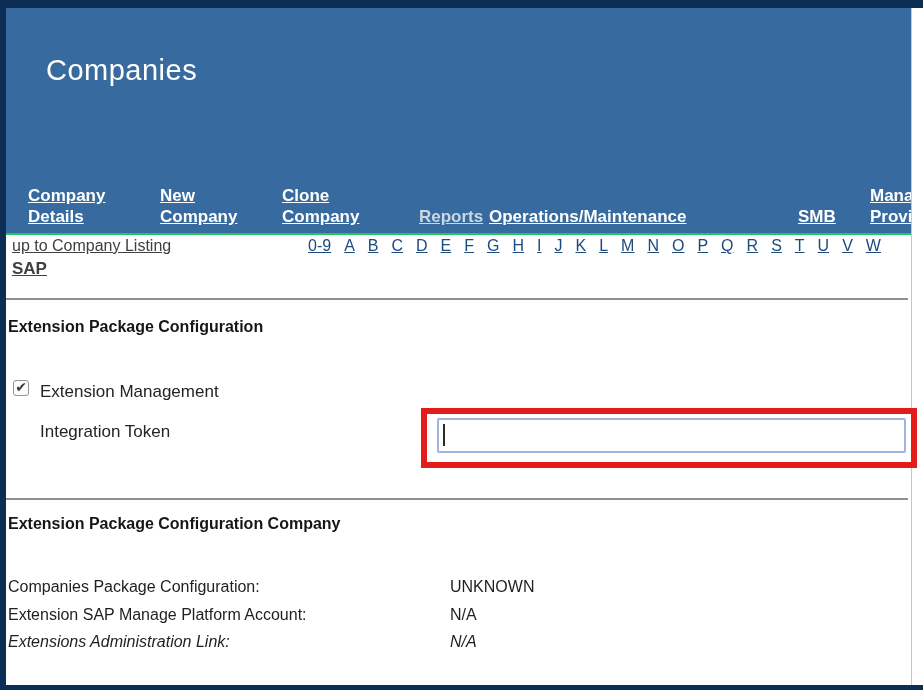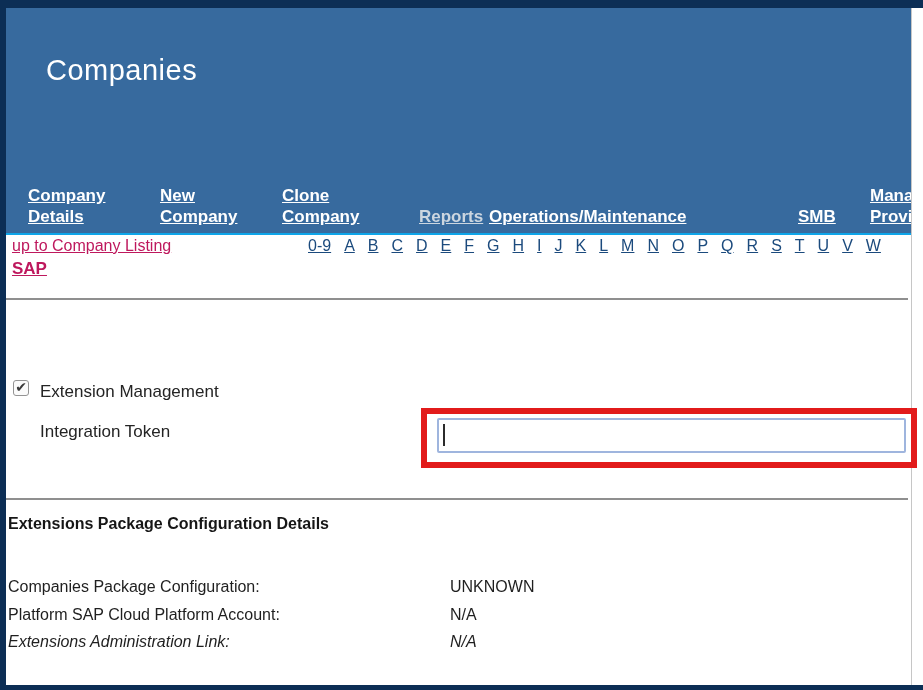--- a/index.html
+++ b/index.html
@@ -8,31 +8,31 @@
 
   
   .frame-top{position:absolute;left:0;top:0;width:923px;height:8px;background:#0c2e55;}
   .frame-left{position:absolute;left:0;top:0;width:6px;height:690px;background:#0c2e55;}
   .frame-bottom{position:absolute;left:0;top:685px;width:923px;height:5px;background:#0c2e55;}
   .right-gutter{position:absolute;left:911px;top:8px;width:12px;height:677px;background:#ffffff;
                 border-left:1px solid #c6c6c6;box-sizing:border-box;z-index:2;}
 
   
   .header{position:absolute;left:6px;top:8px;width:905px;height:227px;background:#376a9e;
-          border-bottom:2px solid #0ea5e9;overflow:hidden;box-sizing:border-box;}
+          border-bottom:2px solid #22c55e;overflow:hidden;box-sizing:border-box;}
   .page-title{position:absolute;left:40px;top:46px;font-size:29px;font-weight:400;color:#ffffff;letter-spacing:.5px;}
   .nav-item{position:absolute;color:#ffffff;font-weight:bold;font-size:17px;line-height:21px;
             white-space:nowrap;cursor:pointer;text-decoration:underline;}
   .nav-two{top:177px;}
   .nav-one{top:198px;}
   .nav-link{color:#ccd6e0;text-decoration:underline;}
   .nav-clip{overflow:hidden;width:48px;}
 
   
-  .crumb-link{position:absolute;font-size:16px;color:#be185d;text-decoration:underline;cursor:pointer;white-space:nowrap;}
+  .crumb-link{position:absolute;font-size:16px;color:#404040;text-decoration:underline;cursor:pointer;white-space:nowrap;}
   .crumb-up{left:12px;top:237px;}
   .crumb-company{left:12px;top:259px;font-size:17px;font-weight:bold;}
   .alphabet{position:absolute;left:308px;top:237px;width:603px;height:24px;overflow:hidden;
             white-space:nowrap;font-size:16px;z-index:1;}
   .alpha-link{display:inline-block;margin-right:13px;color:#1b4a7d;text-decoration:underline;cursor:pointer;}
 
   .divider{position:absolute;left:6px;width:902px;height:2px;background:#8f8f8f;}
   .divider-1{top:298px;}
   .divider-2{top:498px;}
 
@@ -92,38 +92,39 @@
       <div>Manage</div>
       <div>Provisioning</div>
     </div>
   </div>
 
   <a class="crumb-link crumb-up">up to Company Listing</a>
   <a class="crumb-link crumb-company">SAP</a>
   <div class="alphabet"><a class="alpha-link">0-9</a><a class="alpha-link">A</a><a class="alpha-link">B</a><a class="alpha-link">C</a><a class="alpha-link">D</a><a class="alpha-link">E</a><a class="alpha-link">F</a><a class="alpha-link">G</a><a class="alpha-link">H</a><a class="alpha-link">I</a><a class="alpha-link">J</a><a class="alpha-link">K</a><a class="alpha-link">L</a><a class="alpha-link">M</a><a class="alpha-link">N</a><a class="alpha-link">O</a><a class="alpha-link">P</a><a class="alpha-link">Q</a><a class="alpha-link">R</a><a class="alpha-link">S</a><a class="alpha-link">T</a><a class="alpha-link">U</a><a class="alpha-link">V</a><a class="alpha-link">W</a></div>
 
   <div class="divider divider-1"></div>
+  <div class="section-heading heading-1">Extension Package Configuration</div>
 
   <div class="checkbox checked" id="ext-mgmt-checkbox"></div>
   <div class="field-label label-extmgmt">Extension Management</div>
   <div class="field-label label-token">Integration Token</div>
 
   <input class="token-input" type="text" value="" style="">
   <div class="caret"></div>
   <div class="annotation-box"></div>
 
   <div class="divider divider-2"></div>
-  <div class="section-heading heading-2">Extensions Package Configuration Details</div>
+  <div class="section-heading heading-2">Extension Package Configuration Company</div>
 
   <div class="detail-row row-0">
     <span class="detail-label">Companies Package Configuration:</span>
     <span class="detail-value">UNKNOWN</span>
   </div>
   <div class="detail-row row-1">
-    <span class="detail-label">Platform SAP Cloud Platform Account:</span>
+    <span class="detail-label">Extension SAP Manage Platform Account:</span>
     <span class="detail-value">N/A</span>
   </div>
   <div class="detail-row row-2">
     <span class="detail-label">Extensions Administration Link:</span>
     <span class="detail-value">N/A</span>
   </div>
 
   <div class="right-gutter"></div>
   <div class="frame-top"></div>
   <div class="frame-left"></div>

